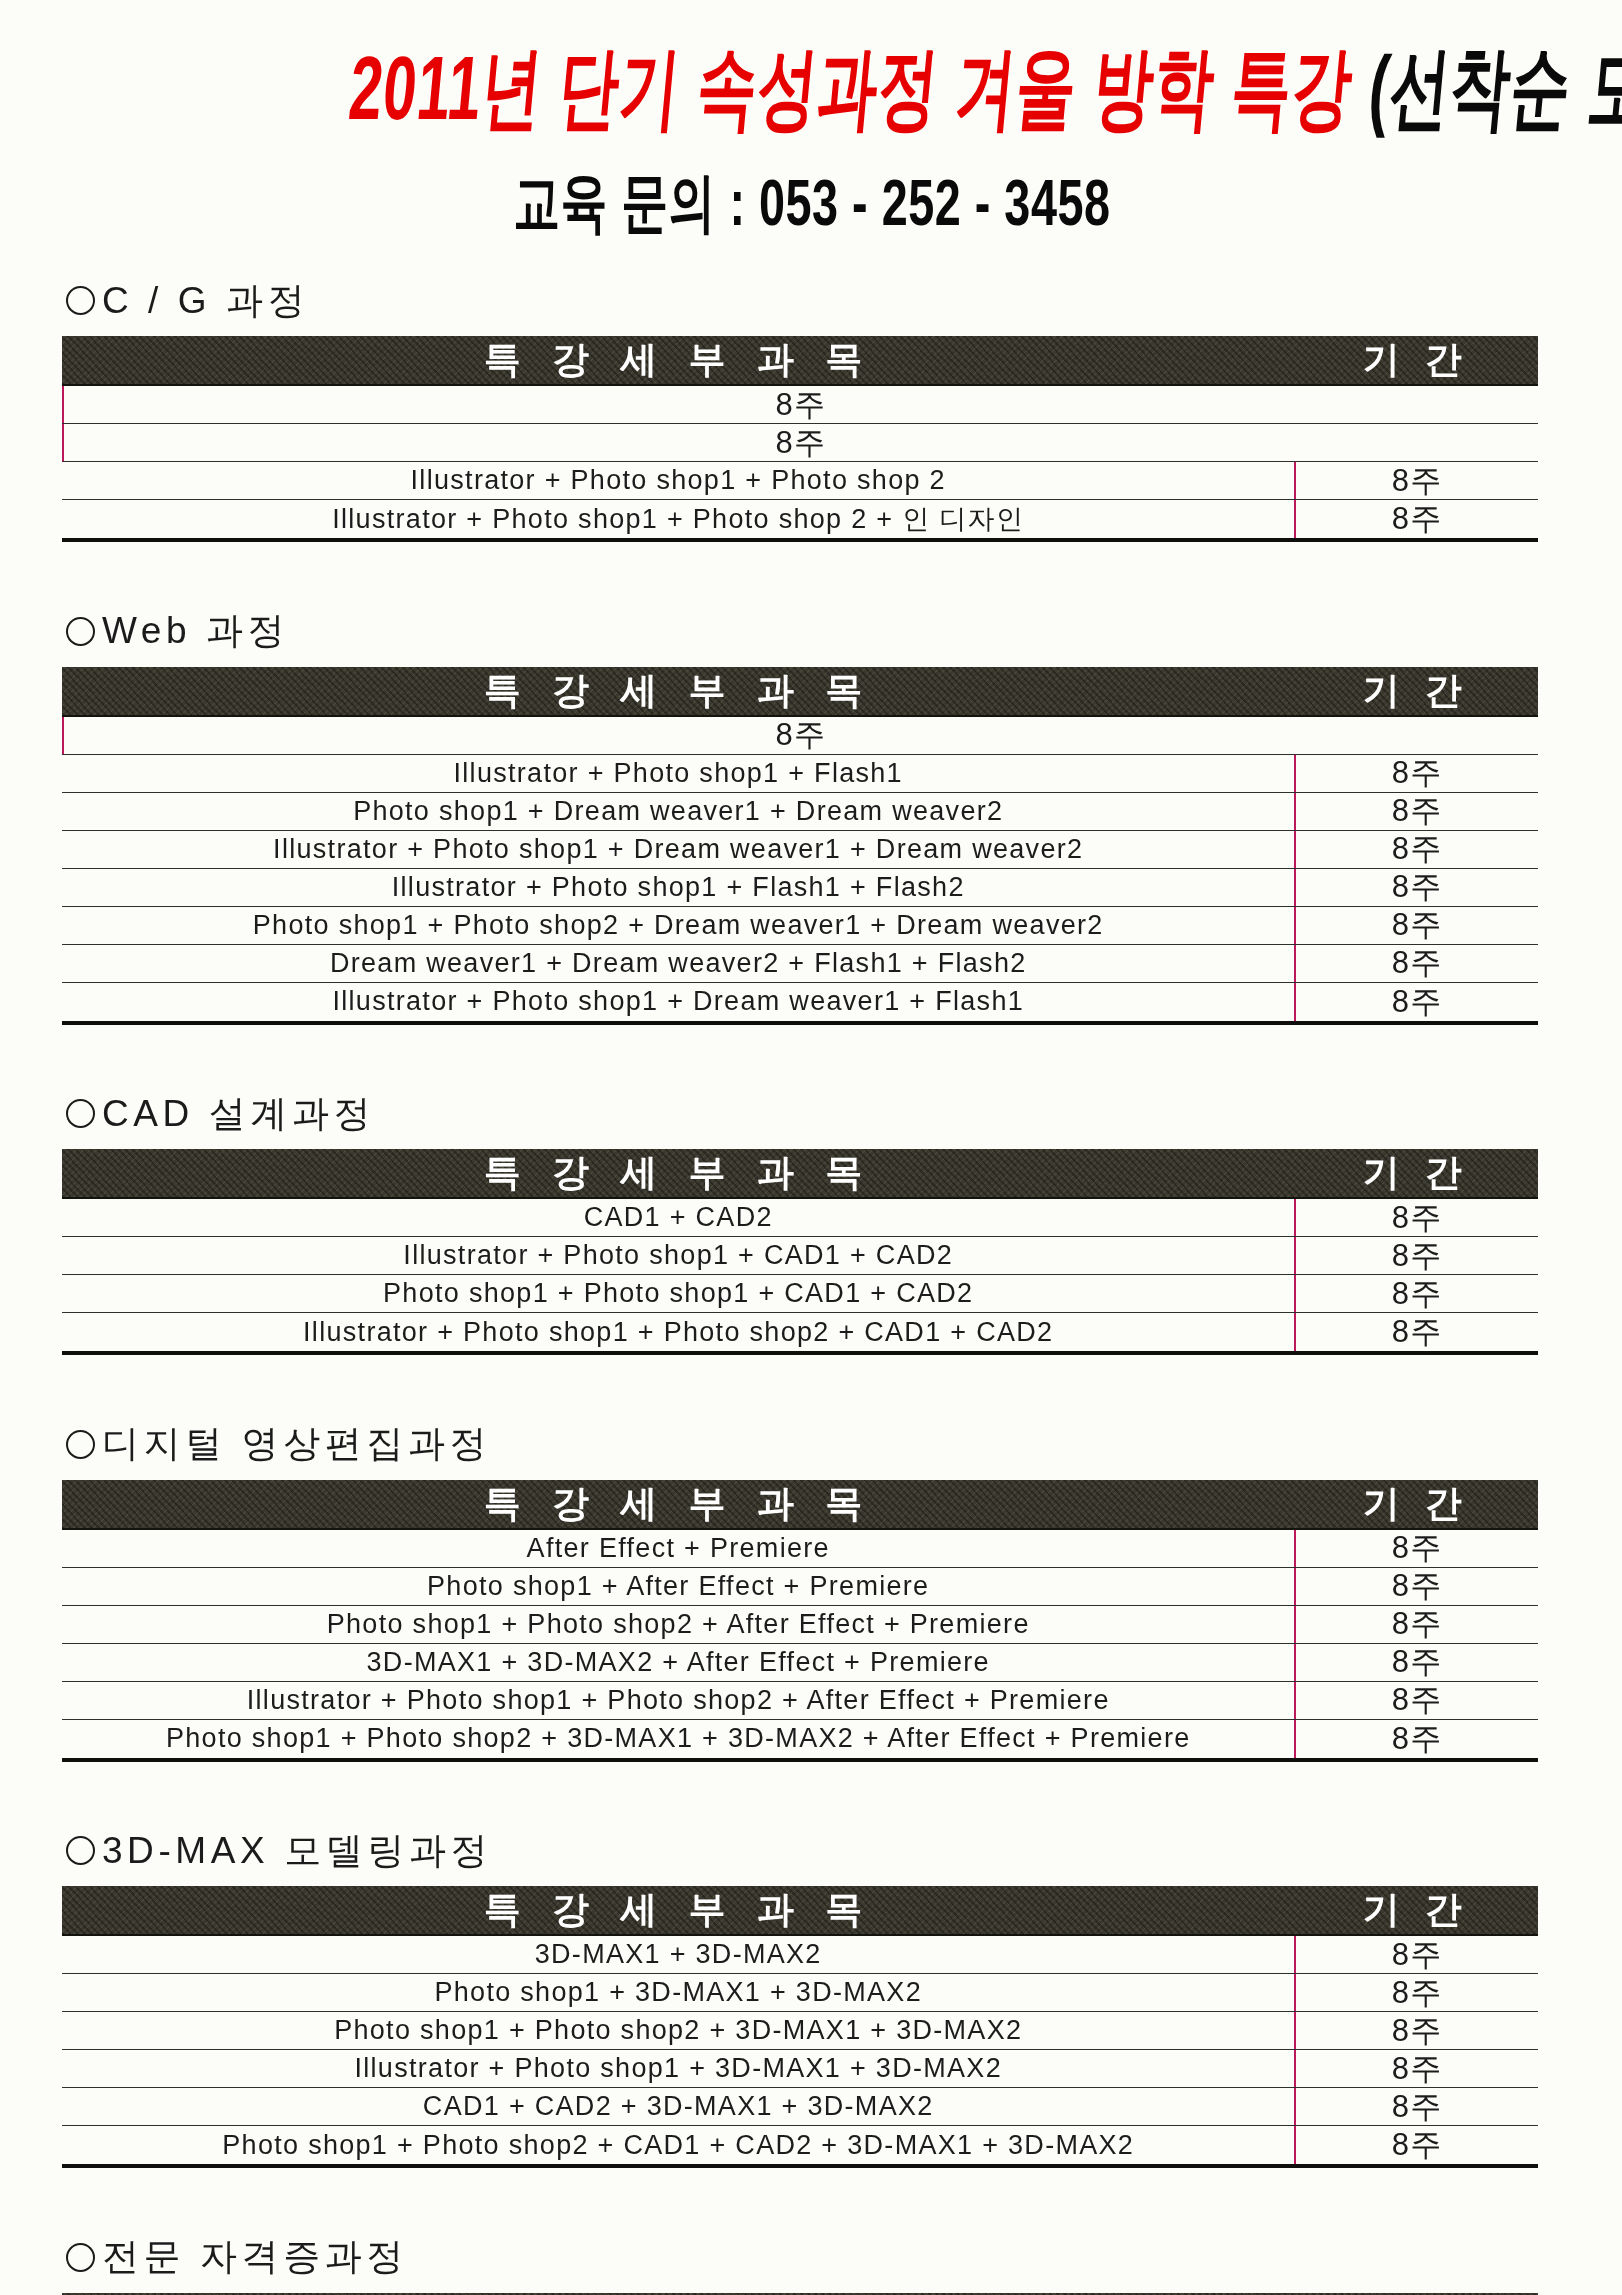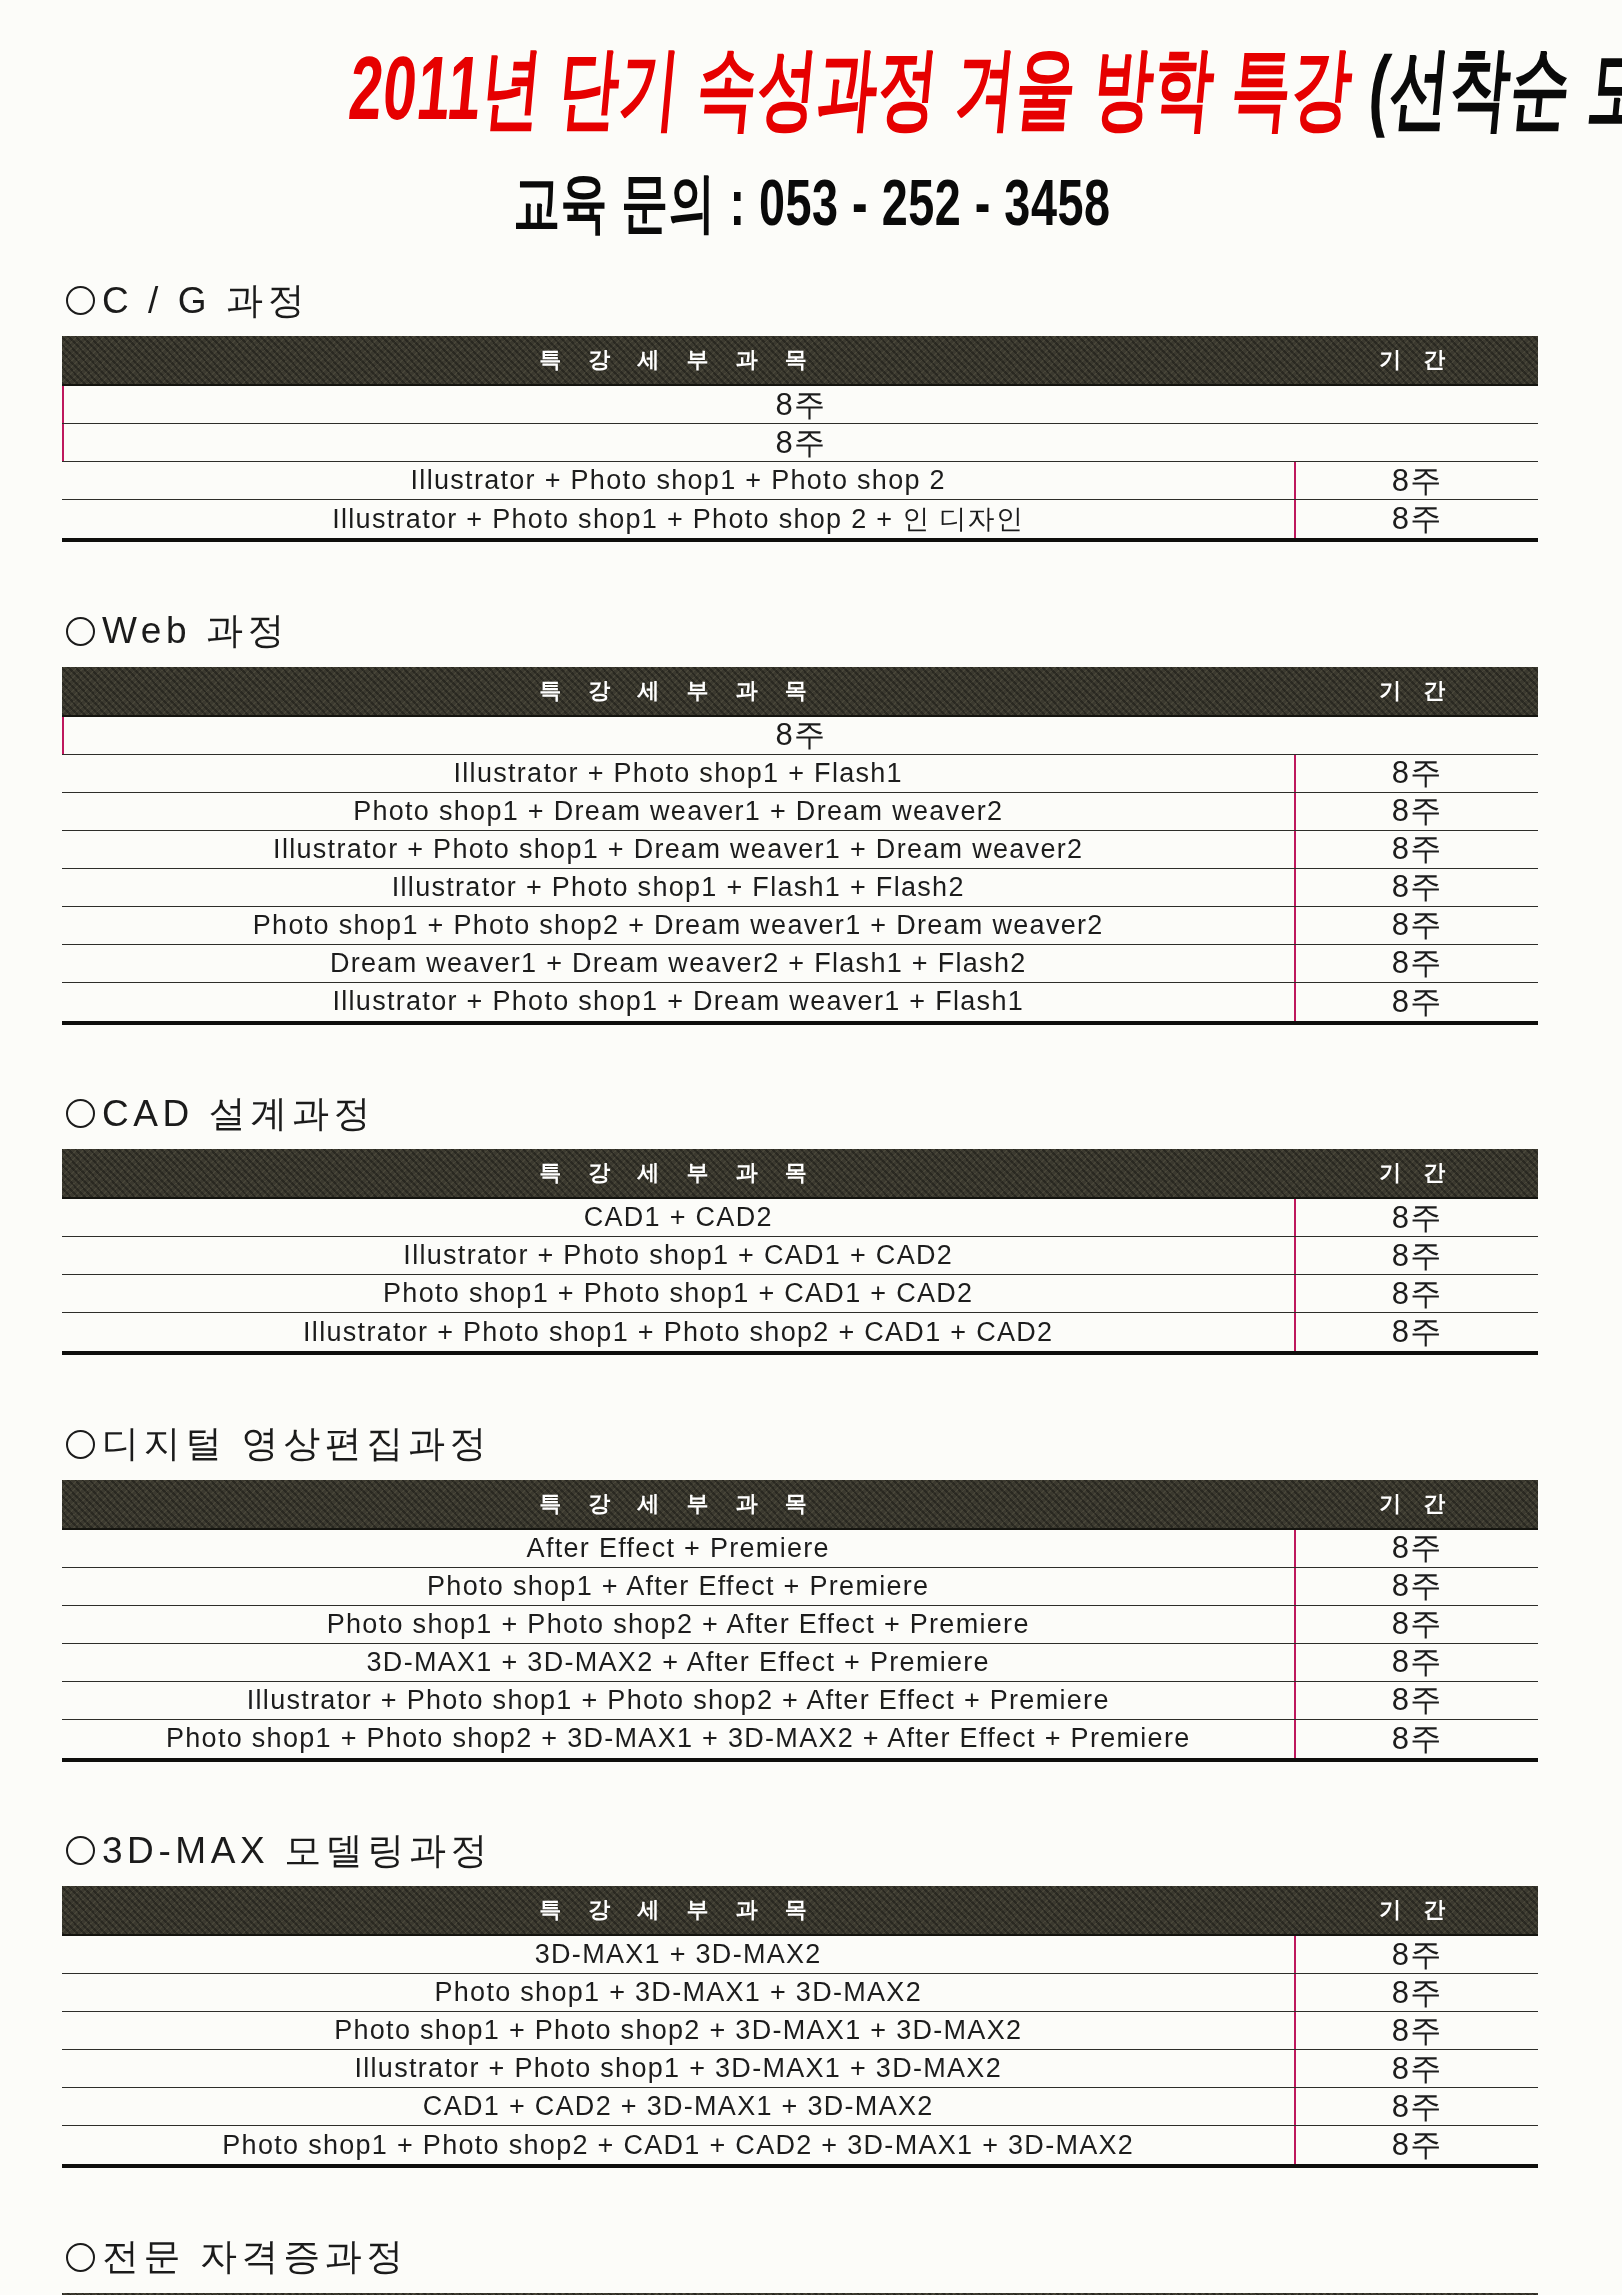--- a/index.html
+++ b/index.html
@@ -66,25 +66,25 @@
   .thead{
     display:flex;align-items:center;
     height:50px;
     background-color:var(--bar-color);
     background-image:
       repeating-linear-gradient(47deg, rgba(0,0,0,.30) 0 2px, rgba(255,255,255,0) 2px 5.2px),
       repeating-linear-gradient(-43deg, rgba(120,116,92,.22) 0 1.3px, rgba(255,255,255,0) 1.3px 4.6px);
     border-bottom:2.6px solid #14140f;
     color:#fff;
     font-weight:bold;
-    font-size:22px;
+    font-size:37px;
   }
   .th{text-align:center;}
   .th-subject{flex:0 0 83.5%;letter-spacing:10.5px;}
-  .th-duration{flex:1 1 auto;letter-spacing:7.9px;}
+  .th-duration{flex:1 1 auto;letter-spacing:7.9px;font-family:Liberation Serif, serif;}
   .row{
     display:flex;align-items:stretch;
     height:38px;
     border-bottom:1.3px solid #2e2e2a;
     font-size:27px;
     color:#1c1c1c;
   }
   .row:last-child{border-bottom:none;}
   .cell{display:flex;align-items:center;justify-content:center;}
   .cell-subject{flex:0 0 83.5%;letter-spacing:1.3px;}

